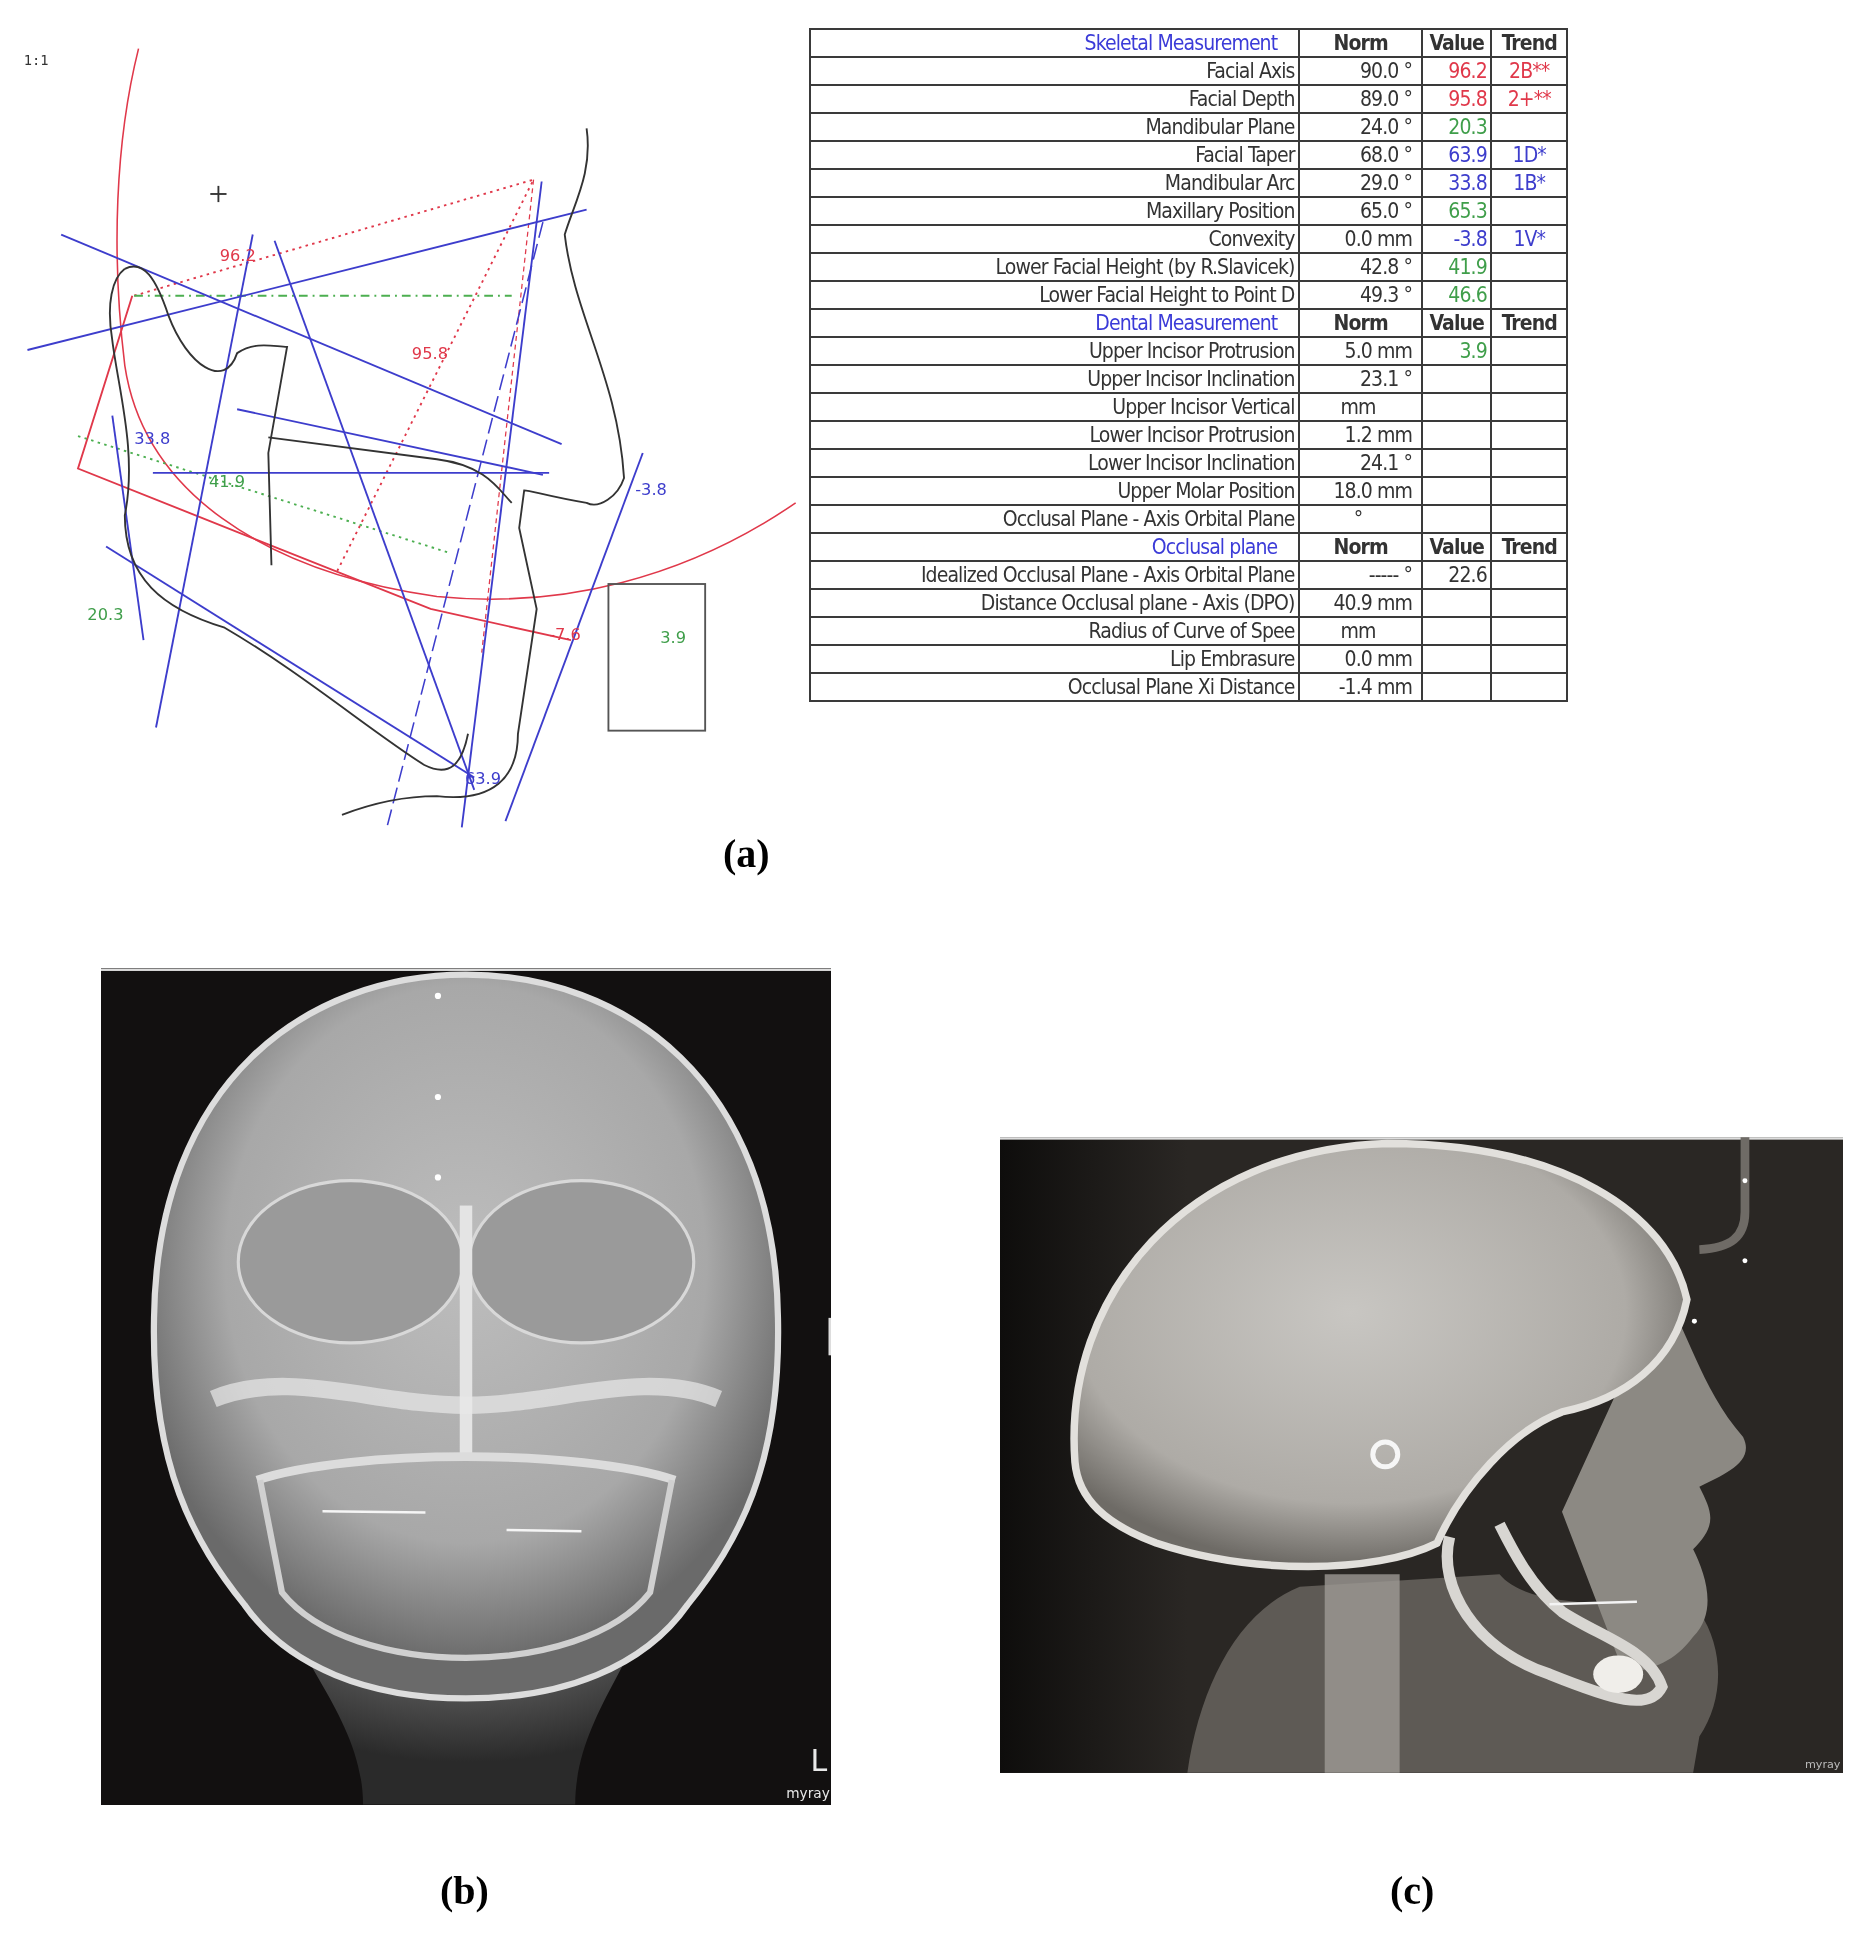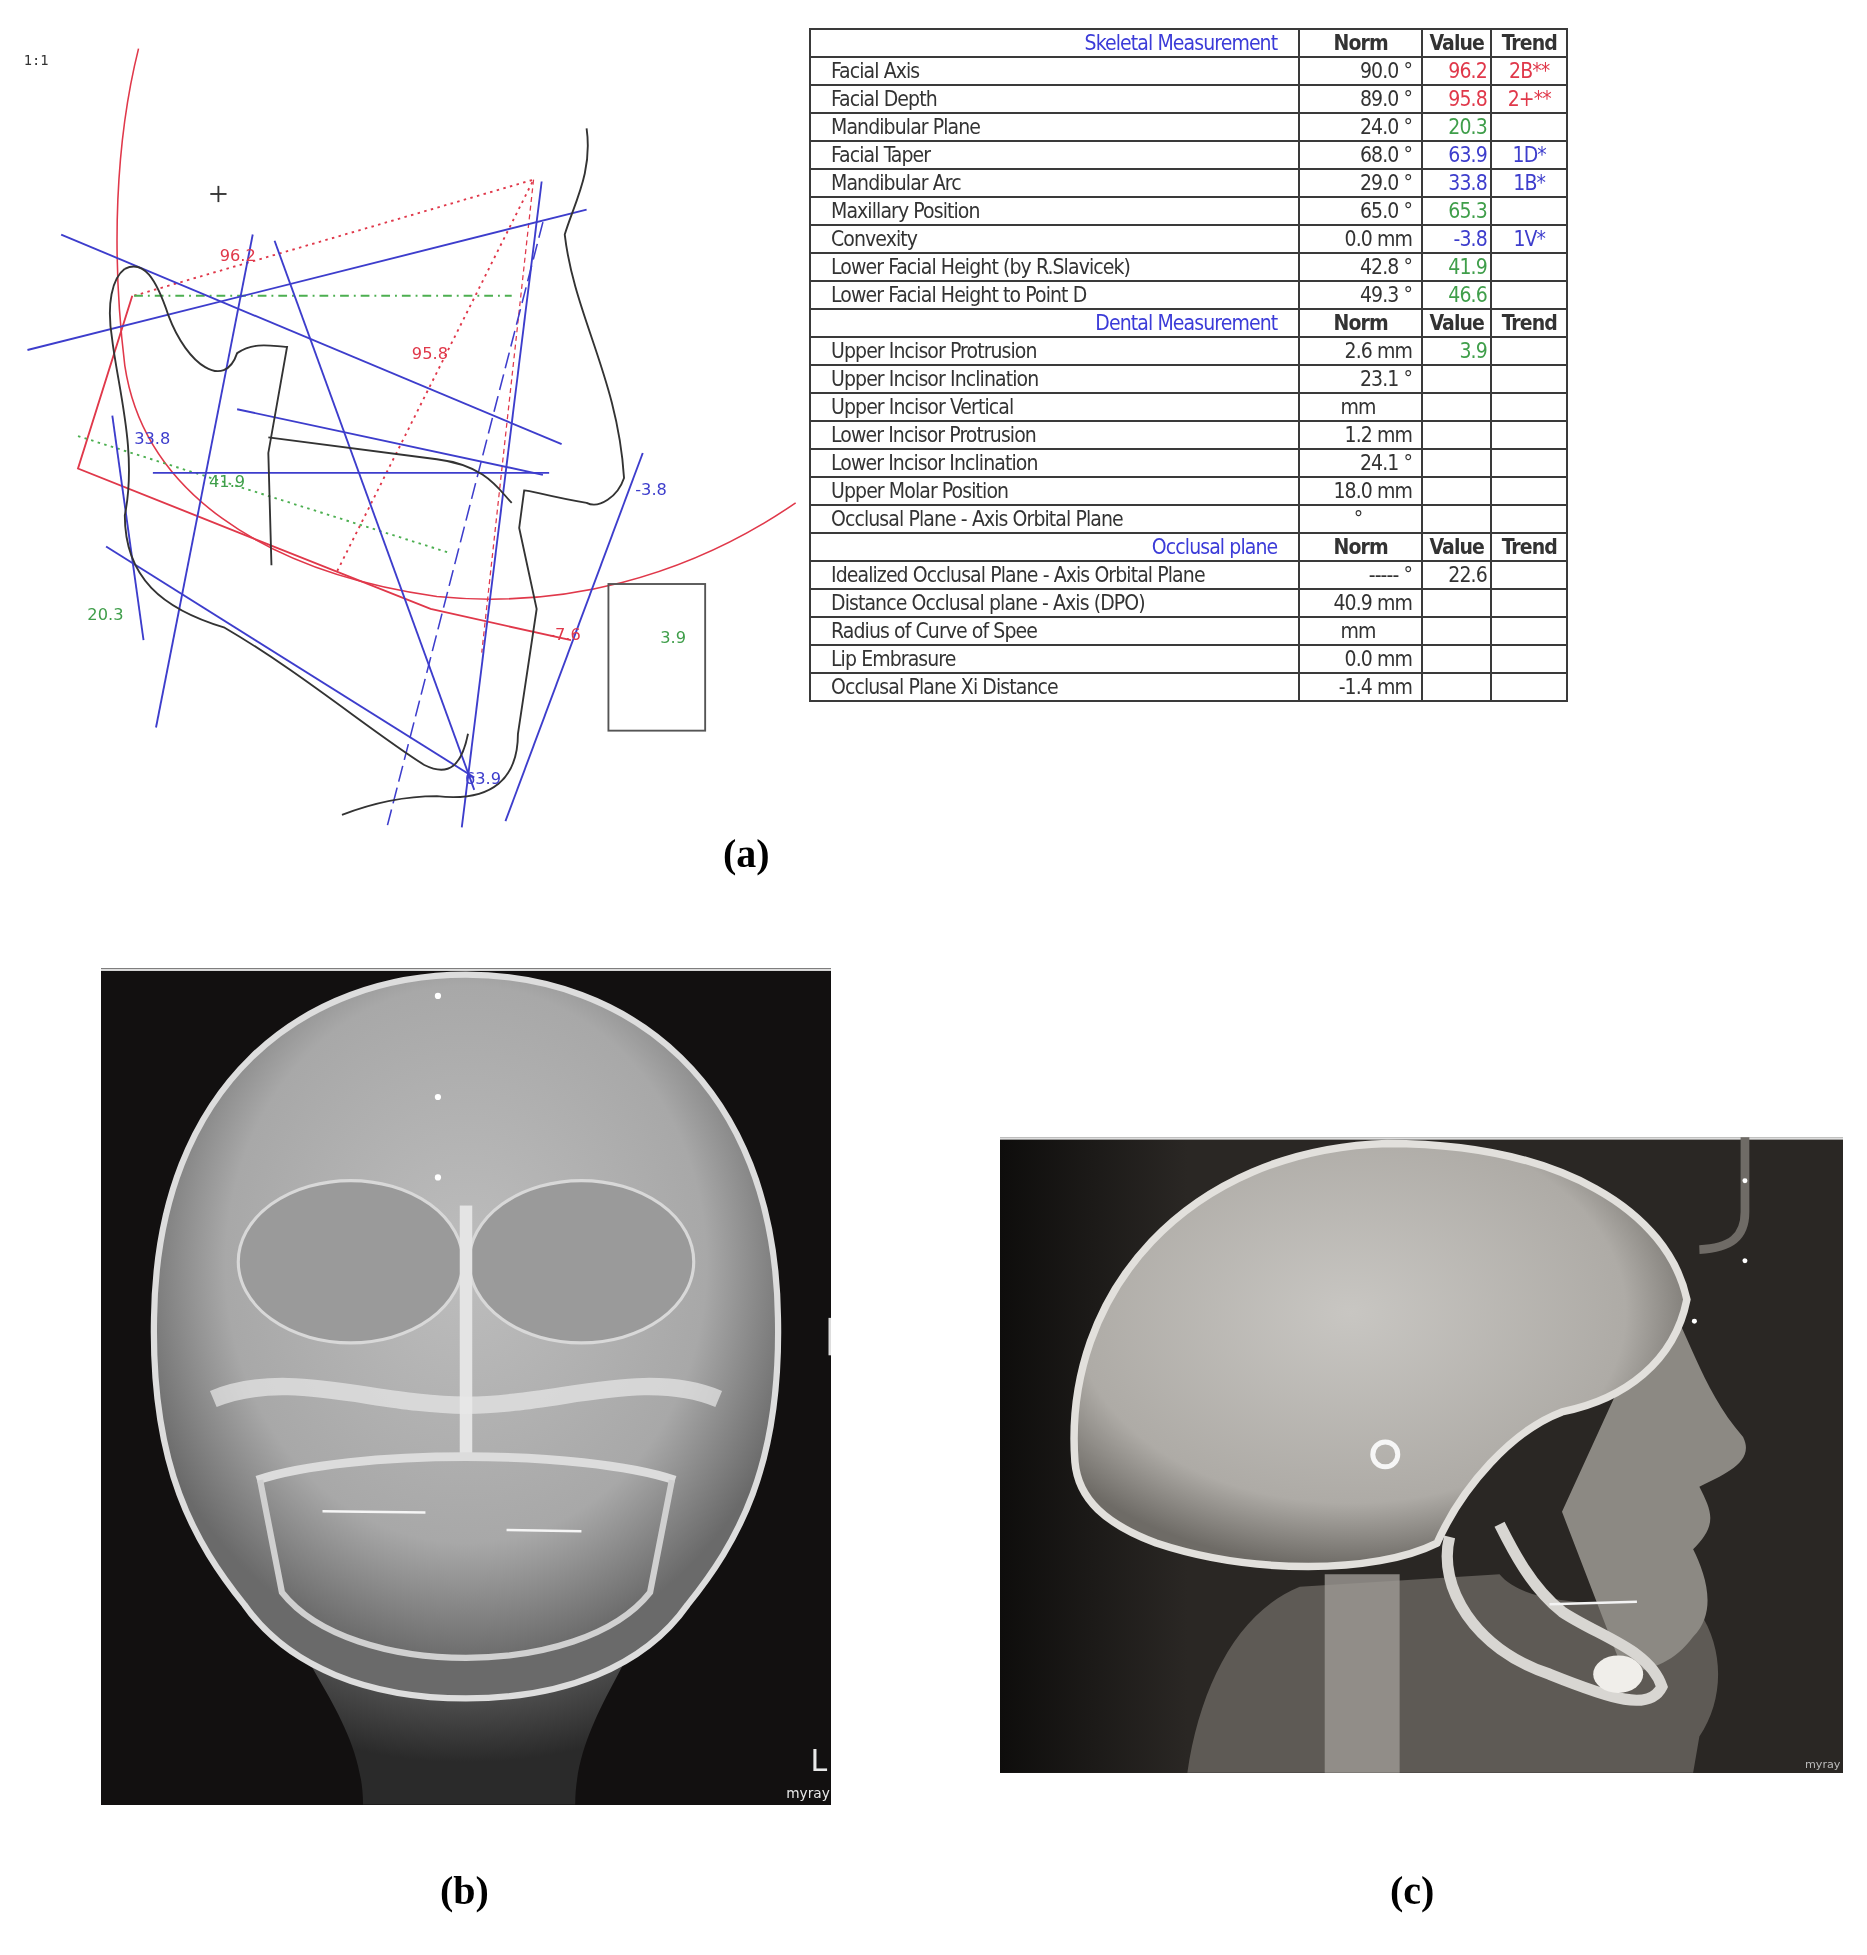--- a/index.html
+++ b/index.html
@@ -14,21 +14,21 @@
     position: absolute; left: 809px; top: 27.5px; width: 759px;
     border-collapse: collapse; table-layout: fixed;
     font-family: "DejaVu Sans Condensed", "DejaVu Sans", sans-serif;
     font-size: 21px; letter-spacing: -0.9px; color: #333;
   }
   #ceph-table td { border: 2.5px solid #3a3a3a; height: 26px; padding: 0 3.7px; line-height: 26px; white-space: nowrap; overflow: hidden; }
   #ceph-table col.c1 { width: 486px; }
   #ceph-table col.c2 { width: 122px; }
   #ceph-table col.c3 { width: 69px; }
   #ceph-table col.c4 { width: 75px; }
-  #ceph-table td.label { padding-left: 20px; }
+  #ceph-table td.label { padding-left: 20px; text-align: right; }
   #ceph-table td.section-title { text-align: right; padding-right: 21px; color: #3b3bd8; margin-top: 8px; }
   #ceph-table td.norm { text-align: right; padding-right: 9px; }
   #ceph-table td.norm.center { text-align: center; }
   #ceph-table td.hdr { text-align: center; font-weight: bold; }
   #ceph-table td.val { text-align: right; padding-right: 3.7px; }
   #ceph-table td.trend { text-align: center; }
   .c-red { color: #e0384a; }
   .c-green { color: #3f9e4a; }
   .c-blue { color: #3d3dcc; }
   .c-dark { color: #333; }
@@ -172,21 +172,21 @@
         <td class="trend c-green"></td>
       </tr>
       <tr>
         <td class="section-title">Dental Measurement</td>
         <td class="hdr">Norm</td>
         <td class="hdr">Value</td>
         <td class="hdr">Trend</td>
       </tr>
       <tr>
         <td class="label">Upper Incisor Protrusion</td>
-        <td class="norm">2.6 mm</td>
+        <td class="norm">5.0 mm</td>
         <td class="val c-green">3.9</td>
         <td class="trend c-green"></td>
       </tr>
       <tr>
         <td class="label">Upper Incisor Inclination</td>
         <td class="norm">23.1 °</td>
         <td class="val c-dark"></td>
         <td class="trend c-dark"></td>
       </tr>
       <tr>

